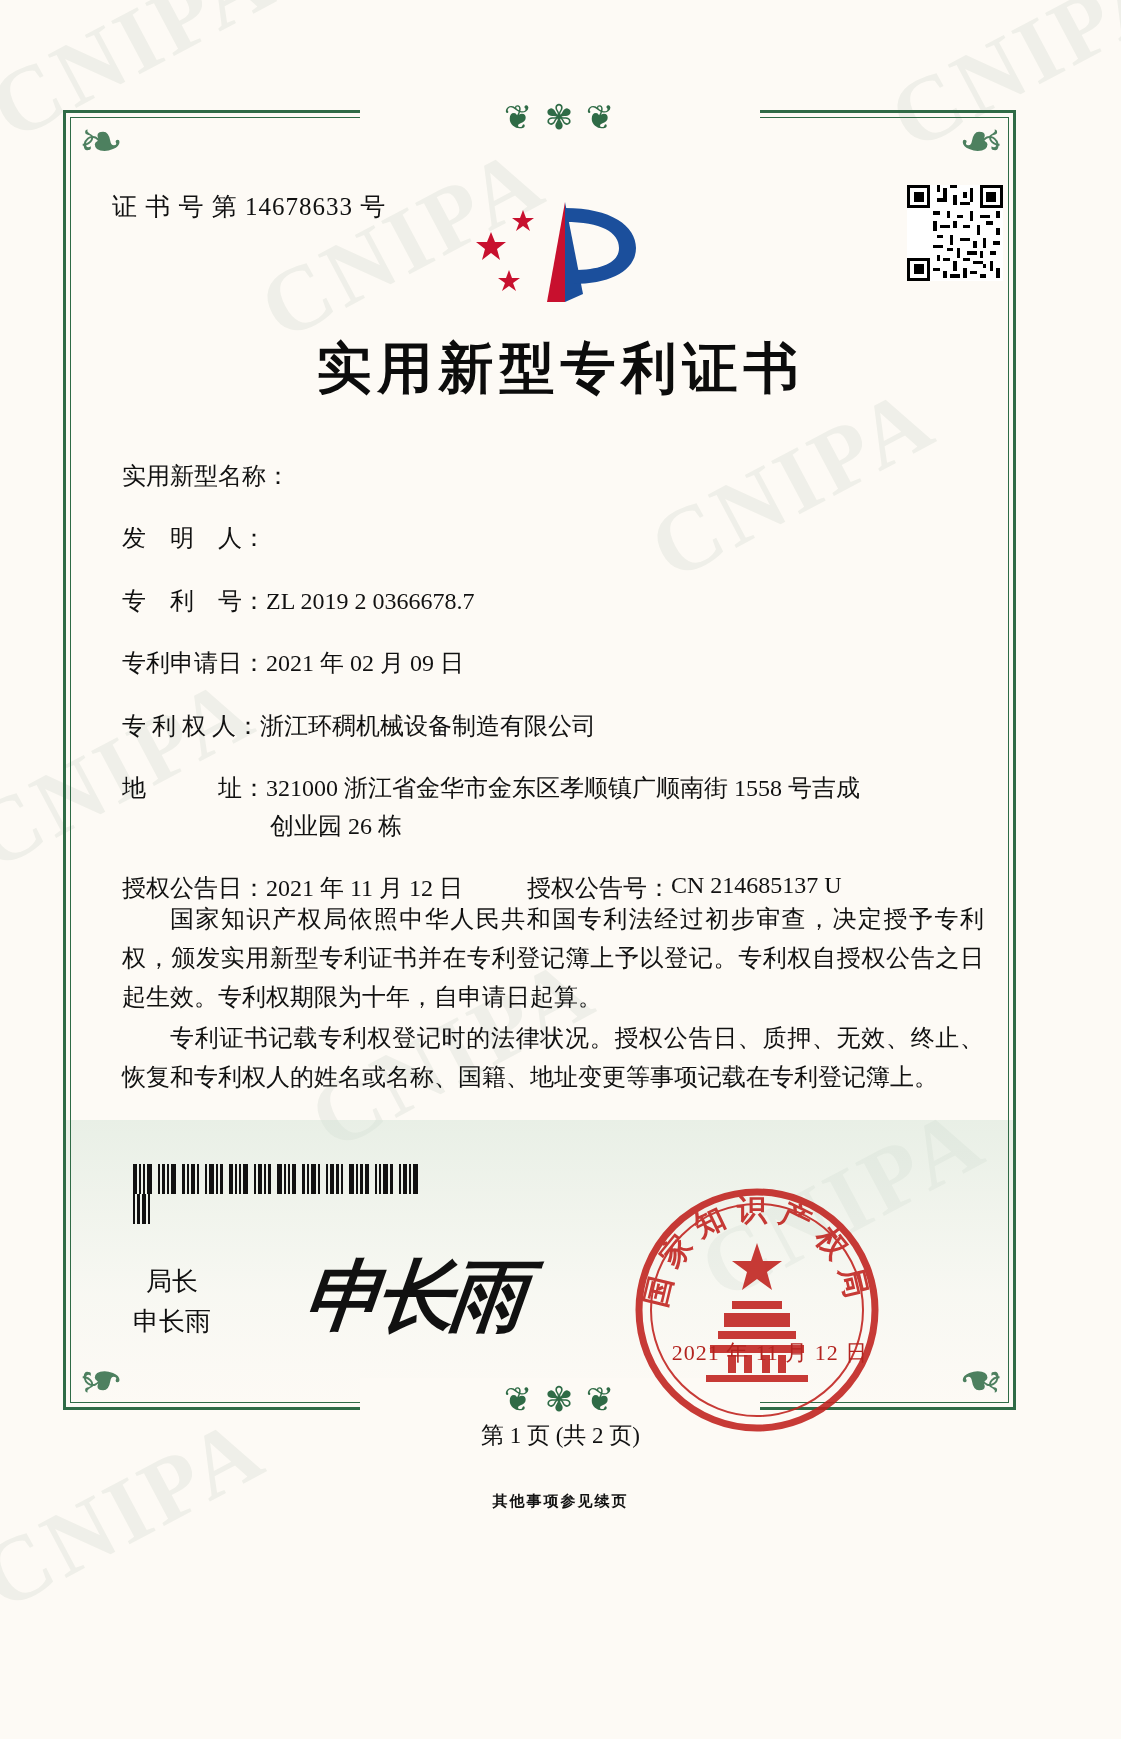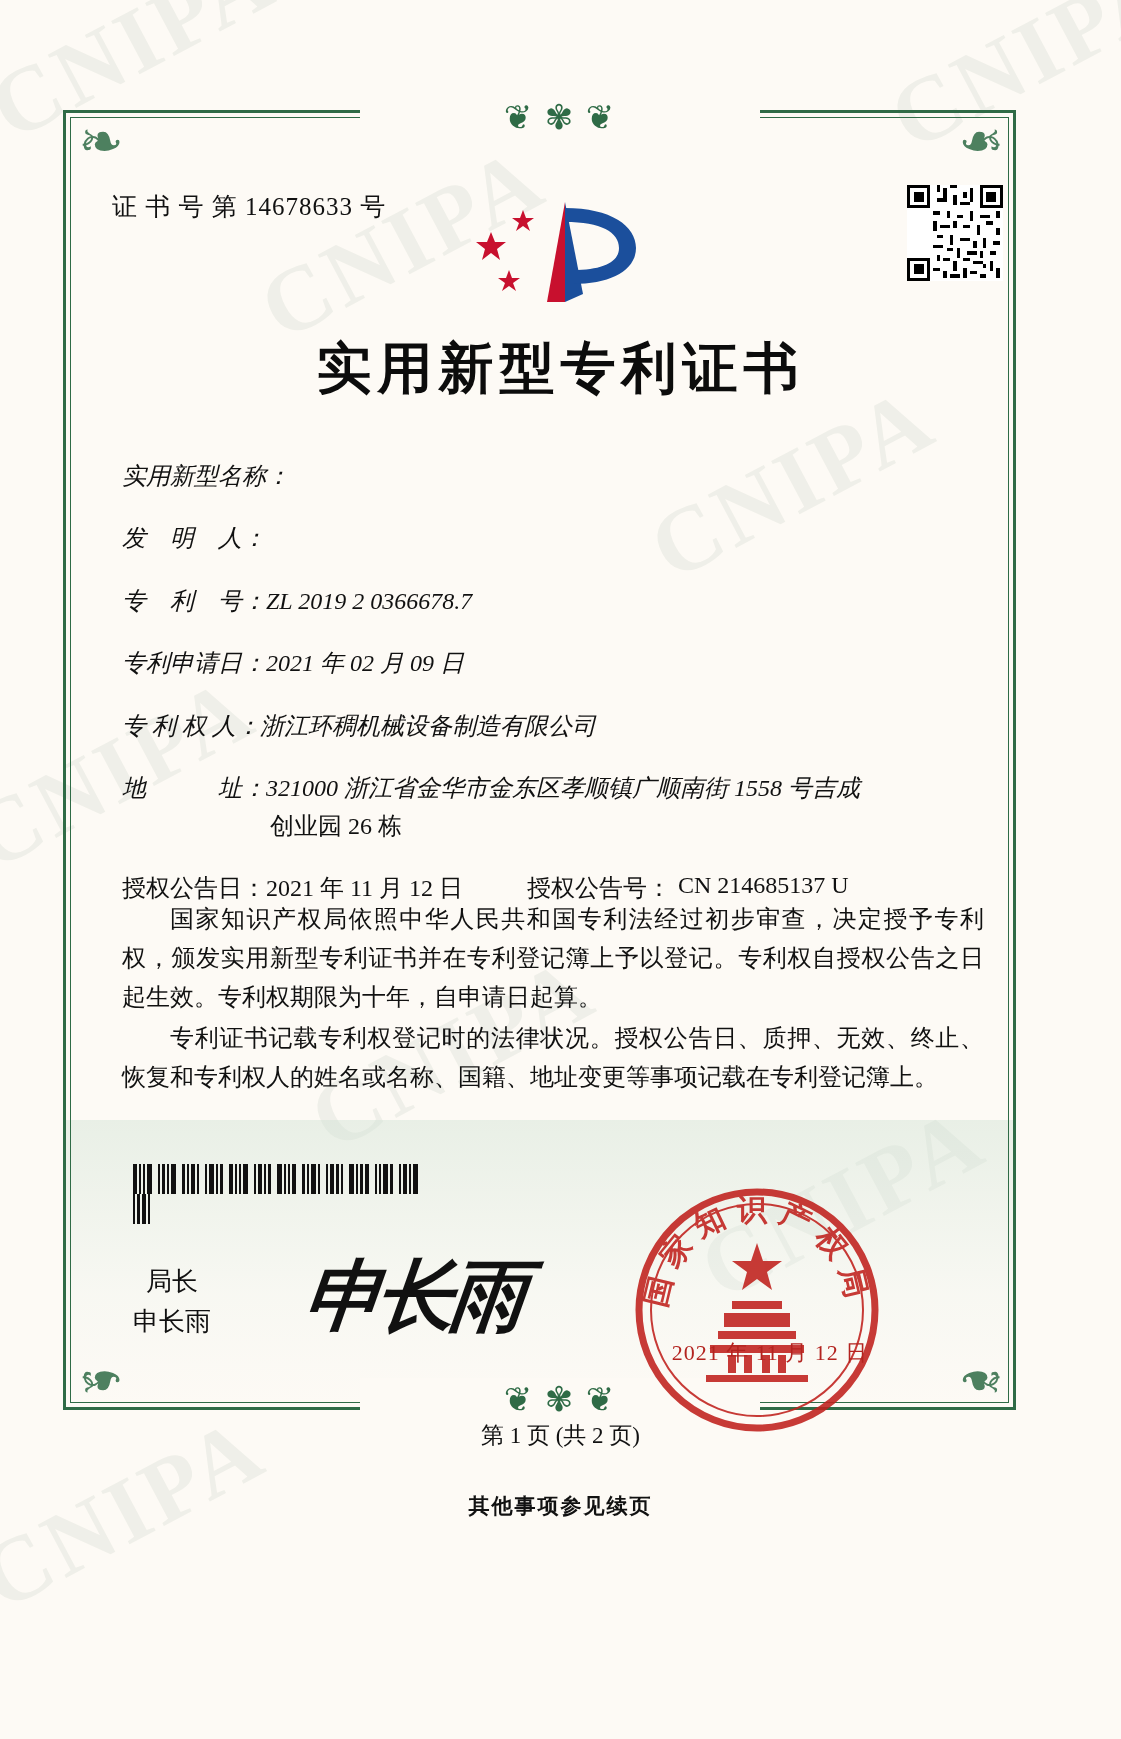--- a/index.html
+++ b/index.html
@@ -80,26 +80,26 @@
   }
   .title{
     position:absolute;left:0;top:332px;width:1121px;text-align:center;
     font-size:55px;font-weight:bold;letter-spacing:6px;color:#0c0c0c;
     font-family:Liberation Serif, serif;
   }
   .fields{
     position:absolute;left:122px;top:460px;width:860px;
     font-size:24px;color:#111;
   }
-  .row{display:flex;margin-bottom:30px;line-height:1.35;font-style:italic;}
+  .row{display:flex;margin-bottom:30px;line-height:1.35;}
   .lbl{white-space:pre;}
   .val{flex:1;}
   .row2{display:flex;margin-bottom:26px;}
   .half-left{display:flex;width:405px;}
-  .half-right{display:flex;gap:7px;}
+  .half-right{display:flex;}
   .addr-cont{margin-left:148px;margin-top:4px;}
 
   .para{
     position:absolute;left:122px;top:900px;width:862px;
     font-size:24px;color:#111;line-height:1.62;text-align:justify;
   }
   .para p{margin:0 0 2px 0;text-indent:2em;}
 
   .barcode{
     position:absolute;left:133px;top:1164px;width:292px;height:30px;
@@ -120,21 +120,21 @@
   .seal-date{
     position:absolute;left:660px;top:1338px;width:220px;text-align:center;
     font-size:22px;color:#b3231f;letter-spacing:1px;
   }
   .pagenum{
     position:absolute;left:0;top:1420px;width:1121px;text-align:center;
     font-size:23px;color:#111;
   }
   .footnote{
     position:absolute;left:0;top:1492px;width:1121px;text-align:center;
-    font-size:21px;color:#111;font-weight:bold;letter-spacing:2px;
+    font-size:15px;color:#111;font-weight:bold;letter-spacing:2px;
   }
   .greenwash{
     position:absolute;left:66px;top:1120px;width:947px;height:288px;
     background:linear-gradient(180deg, rgba(208,226,212,0.45), rgba(232,242,234,0.25) 60%, rgba(255,255,255,0) 100%);
     pointer-events:none;
   }
 </style>
 </head>
 <body>
 

